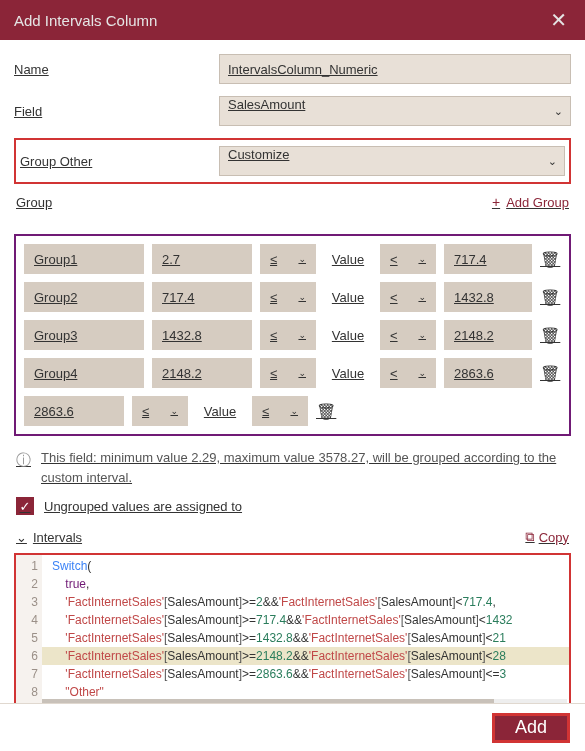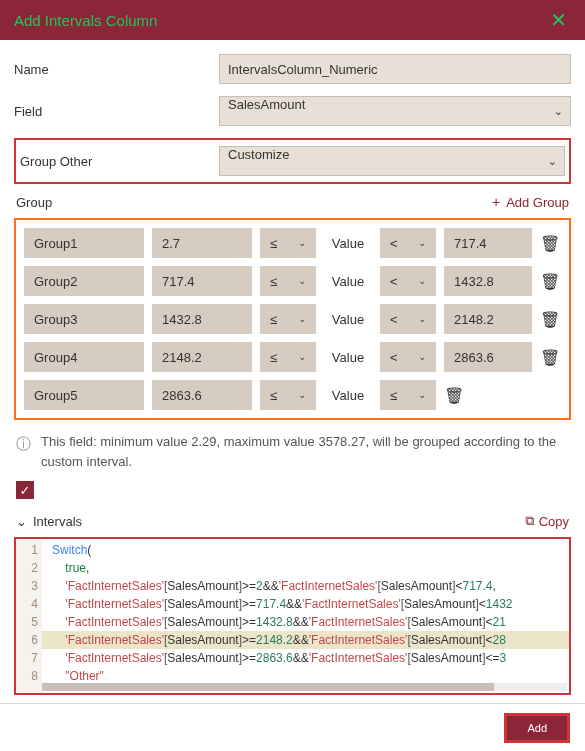--- a/index.html
+++ b/index.html
@@ -1,31 +1,31 @@
 <!DOCTYPE html>
 <html><head>
 <meta charset="utf-8">
 <style>
 *{box-sizing:border-box;margin:0;padding:0;font-family:"Segoe UI",Arial,sans-serif;}
 body{background:#fff;width:585px;height:751px;overflow:hidden;font-size:13px;color:#333;}
-.titlebar{background:#8b2538;color:#22c55e;height:40px;display:flex;align-items:center;padding:0 14px;justify-content:space-between;}
+.titlebar{background:#8b2538;color:#e5e5e5;height:40px;display:flex;align-items:center;padding:0 14px;justify-content:space-between;}
 .titlebar .title{font-size:15px;}
 .close-x{font-size:20px;cursor:pointer;padding:4px;}
-.body{padding:14px;}
+.body{padding:14px;text-decoration:underline;}
 .form-row{display:flex;align-items:center;margin-bottom:12px;gap:10px;}
 .form-label{width:195px;font-size:13px;color:#333;}
 .form-input{flex:1;height:30px;border:1px solid #c8beb3;background:#e8e0d7;padding:0 8px;font-size:13px;color:#333;outline:none;}
 .form-select{flex:1;height:30px;border:1px solid #c8beb3;background:#e8e0d7;padding:0 8px;font-size:13px;color:#333;appearance:none;position:relative;cursor:pointer;}
 .sel-wrap{flex:1;position:relative;}
 .sel-wrap .chev{position:absolute;right:8px;top:50%;transform:translateY(-50%);font-size:11px;pointer-events:none;color:#333;}
 .hl-red{border:2px solid #d13434;padding:6px 4px;margin-bottom:10px;}
-.group-head{display:flex;justify-content:space-between;align-items:center;margin:4px 2px 8px 2px;}
+.group-head{display:flex;justify-content:space-between;align-items:center;margin:4px 2px 24px 2px;}
 .add-group{color:#8b2538;cursor:pointer;font-size:13px;display:flex;align-items:center;gap:6px;}
 .add-group .plus{font-size:14px;}
-.groups-box{border:2px solid #f97316;padding:8px;}
+.groups-box{border:2px solid #701a75;padding:8px;}
 .grow{display:flex;align-items:center;gap:8px;margin-bottom:8px;}
 .grow:last-child{margin-bottom:0;}
 .gcell{height:30px;background:#d6ccc1;display:flex;align-items:center;padding:0 10px;font-size:13px;color:#333;}
 .gname{width:120px;}
 .gval{width:100px;}
 .gop{width:56px;justify-content:space-between;cursor:pointer;}
 .gop .chev{font-size:9px;color:#333;}
 .gmidlabel{width:48px;background:transparent;padding:0;justify-content:center;}
 .gval2{width:88px;}
 .gdel{width:20px;cursor:pointer;font-size:16px;text-align:center;color:#333;}
@@ -39,26 +39,26 @@
 .copy-link{color:#8b2538;display:flex;align-items:center;gap:4px;cursor:pointer;font-size:13px;}
 .editor{border:2px solid #d13434;height:158px;overflow:hidden;font-family:Consolas,Menlo,monospace;font-size:12px;line-height:18px;background:#fff;position:relative;}
 .gutter{position:absolute;left:0;top:0;width:26px;background:#f6f2ee;color:#9b9088;text-align:right;padding:2px 4px 2px 0;height:100%;}
 .gutter div{height:18px;}
 .code{position:absolute;left:26px;top:0;right:0;padding:2px 6px 2px 10px;white-space:pre;overflow:hidden;}
 .code .line{height:18px;}
 .kw{color:#3b82f6;}
 .str{color:#c04848;}
 .br{color:#555;}
 .num{color:#2a7d5c;}
-.k-blue{color:#15803d;}
+.k-blue{color:#701a75;}
 .hl-line{background:#ece5c9;position:absolute;height:18px;left:26px;right:0;}
 .scrollbar-h{position:absolute;bottom:2px;left:26px;right:2px;height:8px;background:#eee;}
 .scrollbar-thumb{height:8px;width:86%;background:#c8c1b9;}
 .footer{border-top:1px solid #e0d8cf;height:48px;display:flex;align-items:center;justify-content:flex-end;gap:14px;padding:0 16px;position:absolute;bottom:0;left:0;right:0;background:#fff;}
-.btn{height:28px;padding:0 20px;border:none;font-size:11px;cursor:pointer;}
+.btn{height:28px;padding:0 20px;border:none;font-size:18px;cursor:pointer;}
 .btn-primary{background:#8b2538;color:#fff;border:2px solid #d13434;box-shadow:0 0 0 1px #d13434;}
 .btn-cancel{background:transparent;color:#333;}
 .check-label{flex:1;}
 </style>
 </head>
 <body>
 
 <div class="titlebar">
   <span class="title">Add Intervals Column</span>
   <span class="close-x">✕</span>
@@ -152,21 +152,20 @@
         </div>
         <div class="gcell gmidlabel">Value</div>
         <div class="gcell gop">
           <span>&lt;</span>
           <span class="chev">⌄</span>
         </div>
         <div class="gcell gval2">2863.6</div>
         <div class="gdel">🗑</div>
       </div>
       <div class="grow">
-        <div class="gcell gname">Group5</div>
         <div class="gcell gval">2863.6</div>
         <div class="gcell gop">
           <span>≤</span>
           <span class="chev">⌄</span>
         </div>
         <div class="gcell gmidlabel">Value</div>
         <div class="gcell gop">
           <span>≤</span>
           <span class="chev">⌄</span>
         </div>
@@ -174,20 +173,21 @@
       </div>
     </div>
 
   <div class="info-row">
     <span class="info-icon">ⓘ</span>
     <span>This field: minimum value 2.29, maximum value 3578.27, will be grouped according to the custom interval.</span>
   </div>
 
   <div class="check-row">
     <div class="chk">✓</div>
+    <span class="check-label">Ungrouped values are assigned to</span>
   </div>
 
   <div class="exp-head">
     <span class="exp-toggle">
       <span>⌄</span>
       <span>Intervals</span>
     </span>
     <span class="copy-link">
       <span>⧉</span>
       <span>Copy</span>

